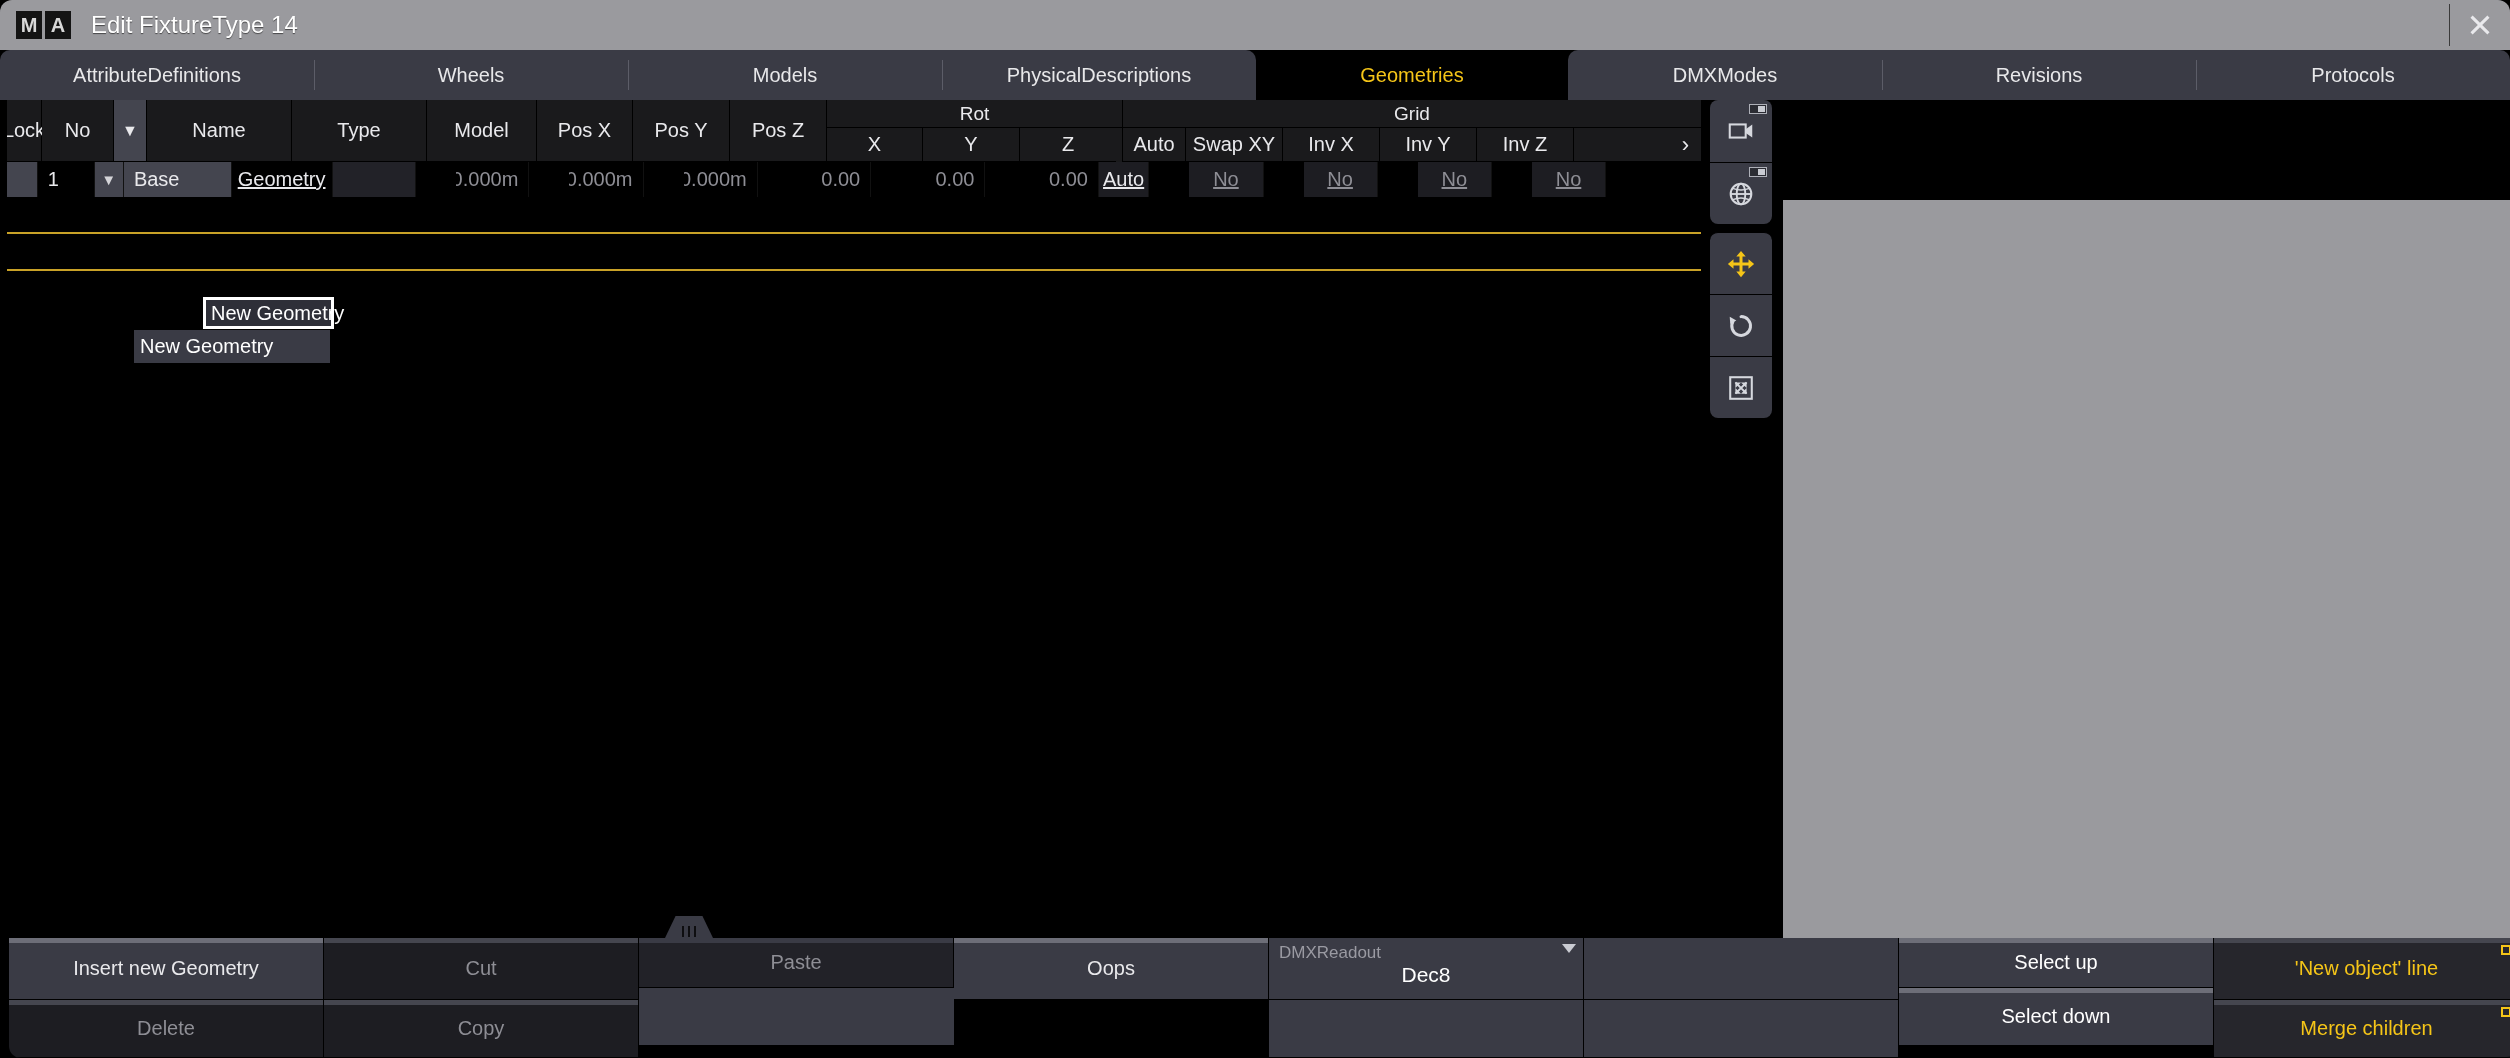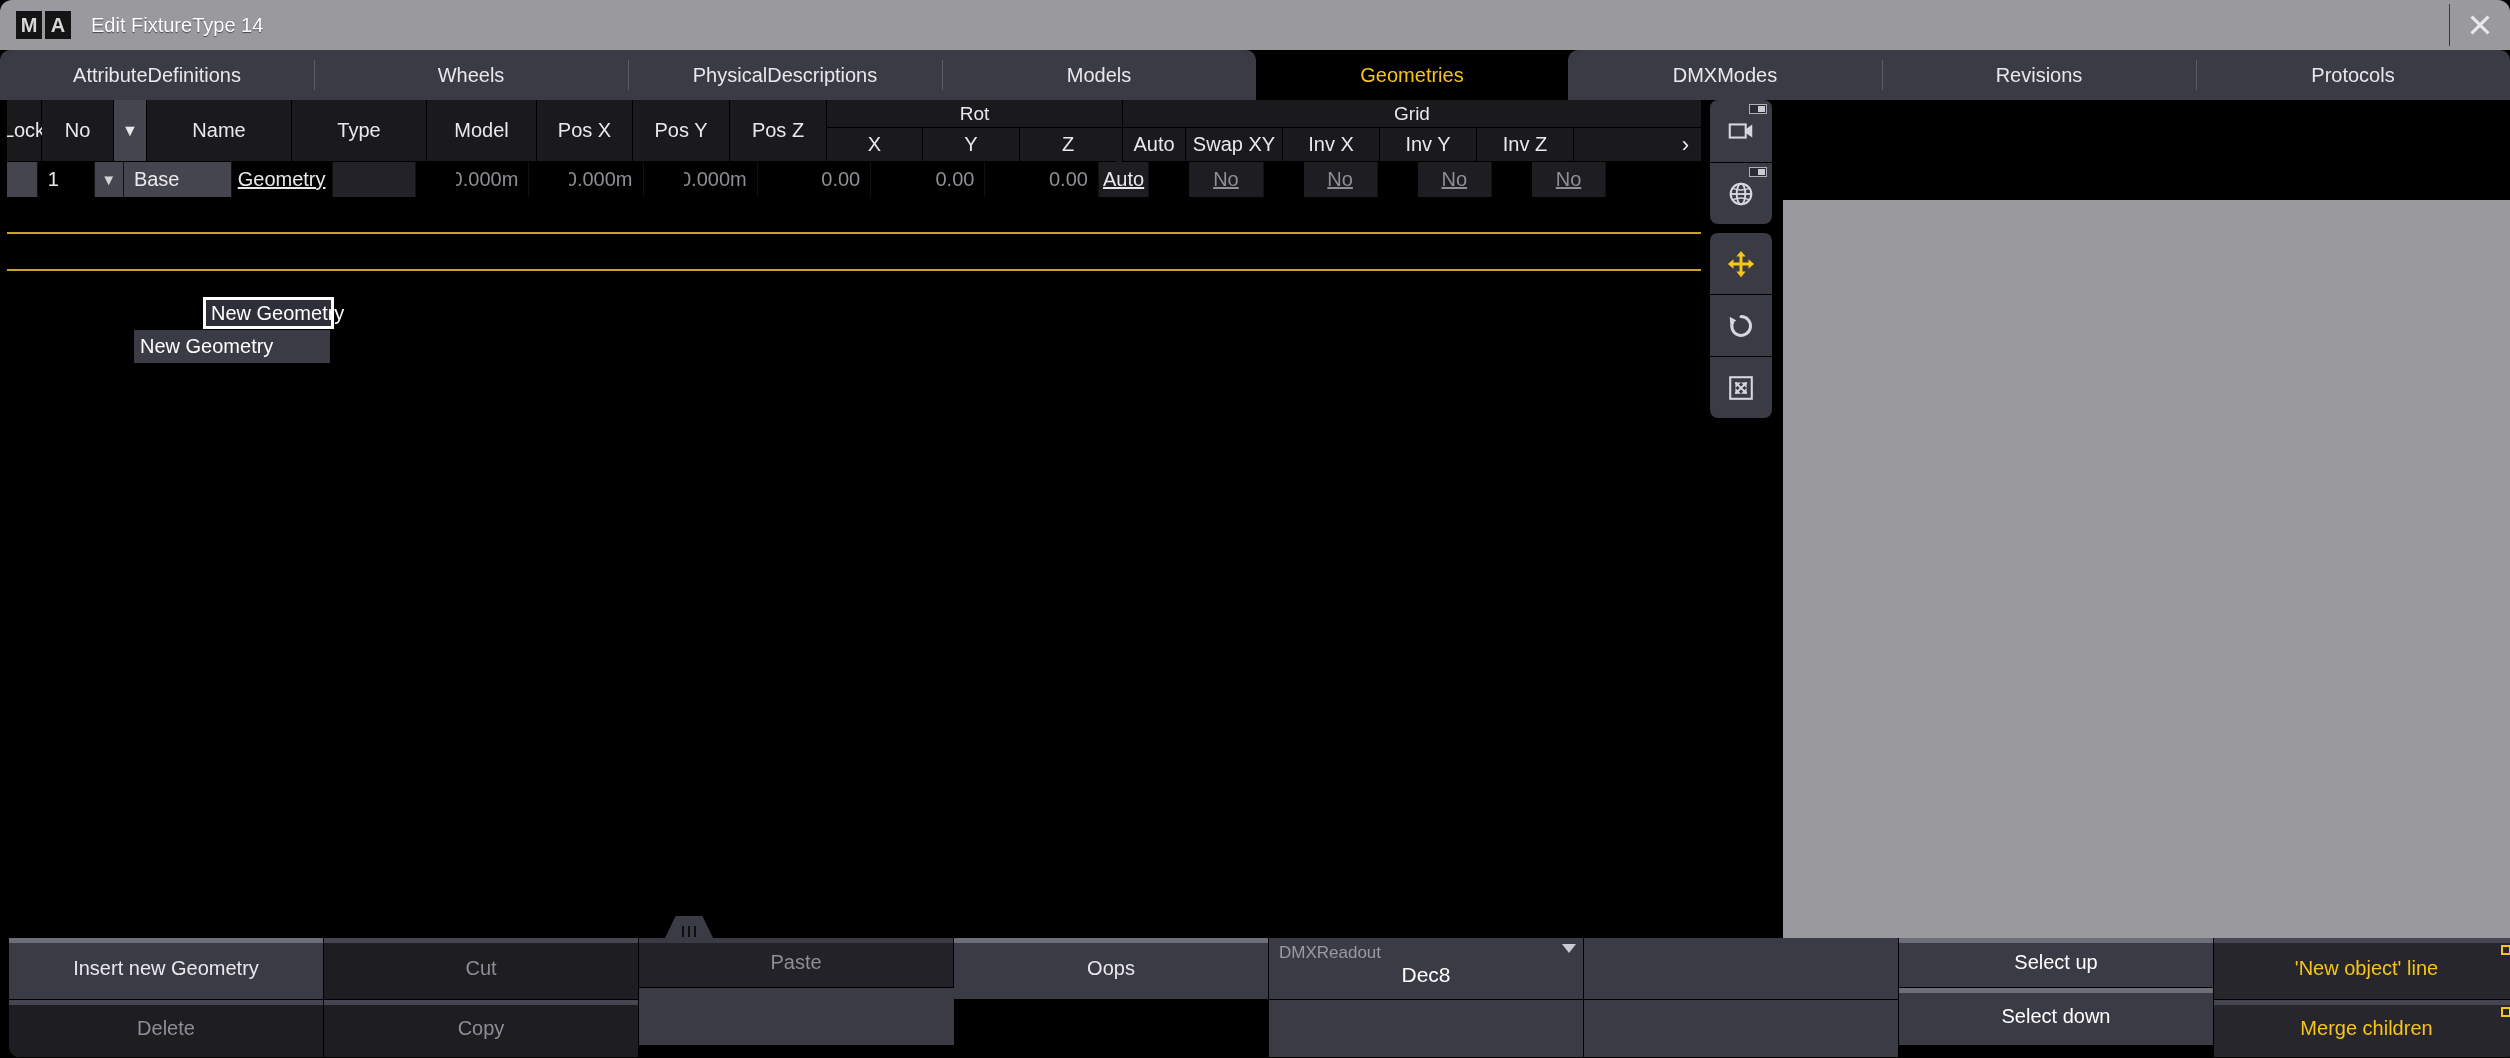--- a/index.html
+++ b/index.html
@@ -17,21 +17,21 @@
     border-radius:12px 12px 0 0;
     display:flex; align-items:center;
   }
   #ma-logo{ display:flex; gap:3px; margin-left:16px; }
   #ma-logo span{
     width:26px;height:28px;background:#141414;color:#d8d8d8;
     font-size:20px;font-weight:bold;display:flex;align-items:center;justify-content:center;
     font-family:"Liberation Sans",sans-serif;
   }
   #title-text{
-    margin-left:20px;color:#ffffff;font-size:20px;
+    margin-left:20px;color:#ffffff;font-size:24px;
     text-shadow:0 1px 1px rgba(0,0,0,.55);
     white-space:nowrap;
   }
   #titlebar-right{ margin-left:auto; display:flex; align-items:stretch; height:50px; }
   #title-sep{ width:1px; background:#3a3a3a; margin:4px 0; }
   #close-btn{
     width:60px; display:flex;align-items:center;justify-content:center;
     border-radius:0 12px 0 0; cursor:pointer;
   }
   #close-btn svg{ width:26px;height:26px; }
@@ -226,24 +226,24 @@
 
 <div id="tabbar">
   <div class="tabgroup" id="tabgroup-left">
       <div class="tab" style="width: 314px;">
         <span>AttributeDefinitions</span>
       </div>
       <div class="tab" style="width: 314px;">
         <span>Wheels</span>
       </div>
       <div class="tab" style="width: 314px;">
+        <span>Models</span>
+      </div>
+      <div class="tab" style="width: 314px;">
         <span>PhysicalDescriptions</span>
-      </div>
-      <div class="tab" style="width: 314px;">
-        <span>Models</span>
       </div>
     </div>
   <div class="tab active" id="tab-active" style="width: 314px;">
     <span>Geometries</span>
   </div>
   <div class="tabgroup" id="tabgroup-right">
       <div class="tab" style="width: 314px;">
         <span>DMXModes</span>
       </div>
       <div class="tab" style="width: 314px;">

